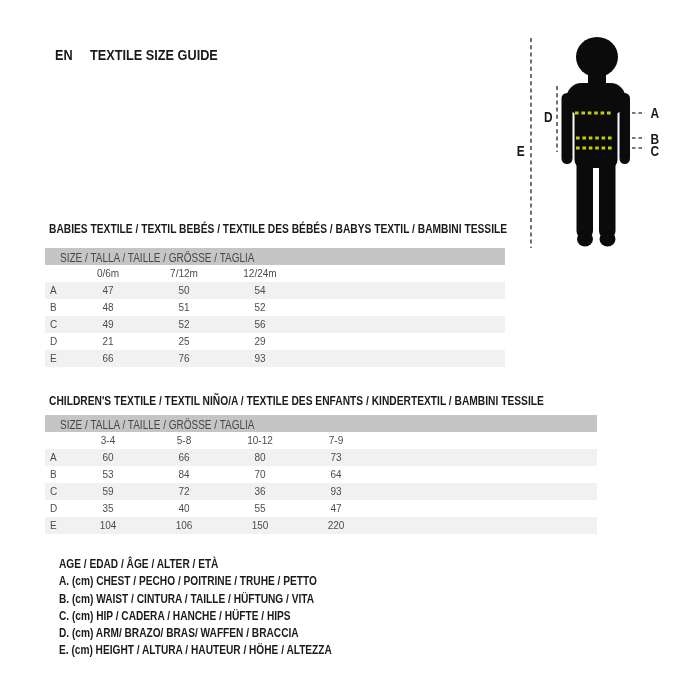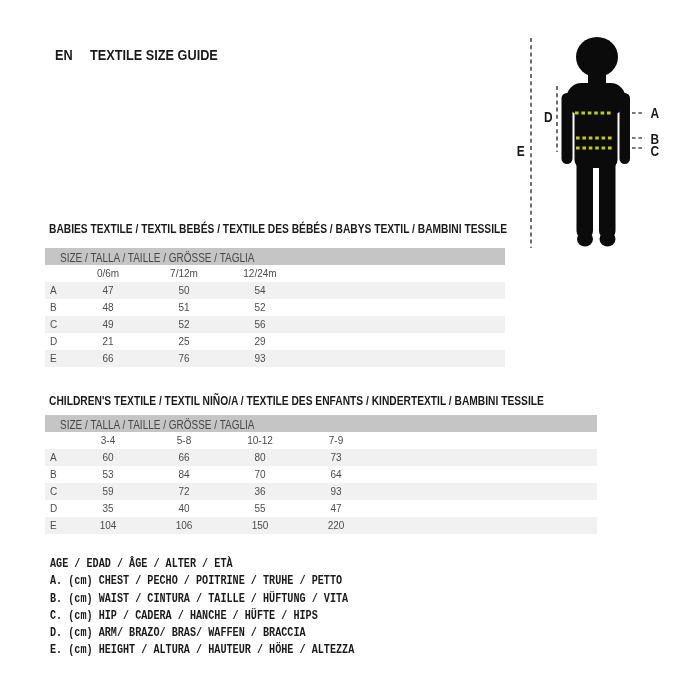--- a/index.html
+++ b/index.html
@@ -29,21 +29,21 @@
   .size-table.babies{left:45px;top:248px;width:460px;}
   .size-table.children{left:45px;top:415px;width:552px;}
   .t-header{height:17px;line-height:17px;background:var(--bar);padding-left:15px;}
   .t-header .cond{transform:scaleX(0.8);font-size:12.5px;color:#474747;}
   .t-row{display:flex;height:17px;line-height:17px;}
   .t-row.stripe{background:var(--stripe);}
   .t-cell{width:76px;text-align:center;font-size:10px;color:var(--tabletext);}
   .t-cell.letter{width:20px;text-align:left;padding-left:5px;}
 
   
-  .legend{position:absolute;left:50px;top:555px;font-family:Liberation Mono, monospace;}
+  .legend{position:absolute;left:59px;top:555px;}
   .legend-line{height:17.3px;line-height:17.3px;font-weight:bold;font-size:13px;color:var(--ink);
                transform:scaleX(0.78);transform-origin:0 50%;white-space:nowrap;}
 </style>
 </head>
 <body>
 
 <div class="canvas">
 
   <div class="lang-block" id="langBlock">
       <div class="lang-row"><span class="lang-code cond">EN</span><span class="lang-title cond">TEXTILE SIZE GUIDE</span></div>

